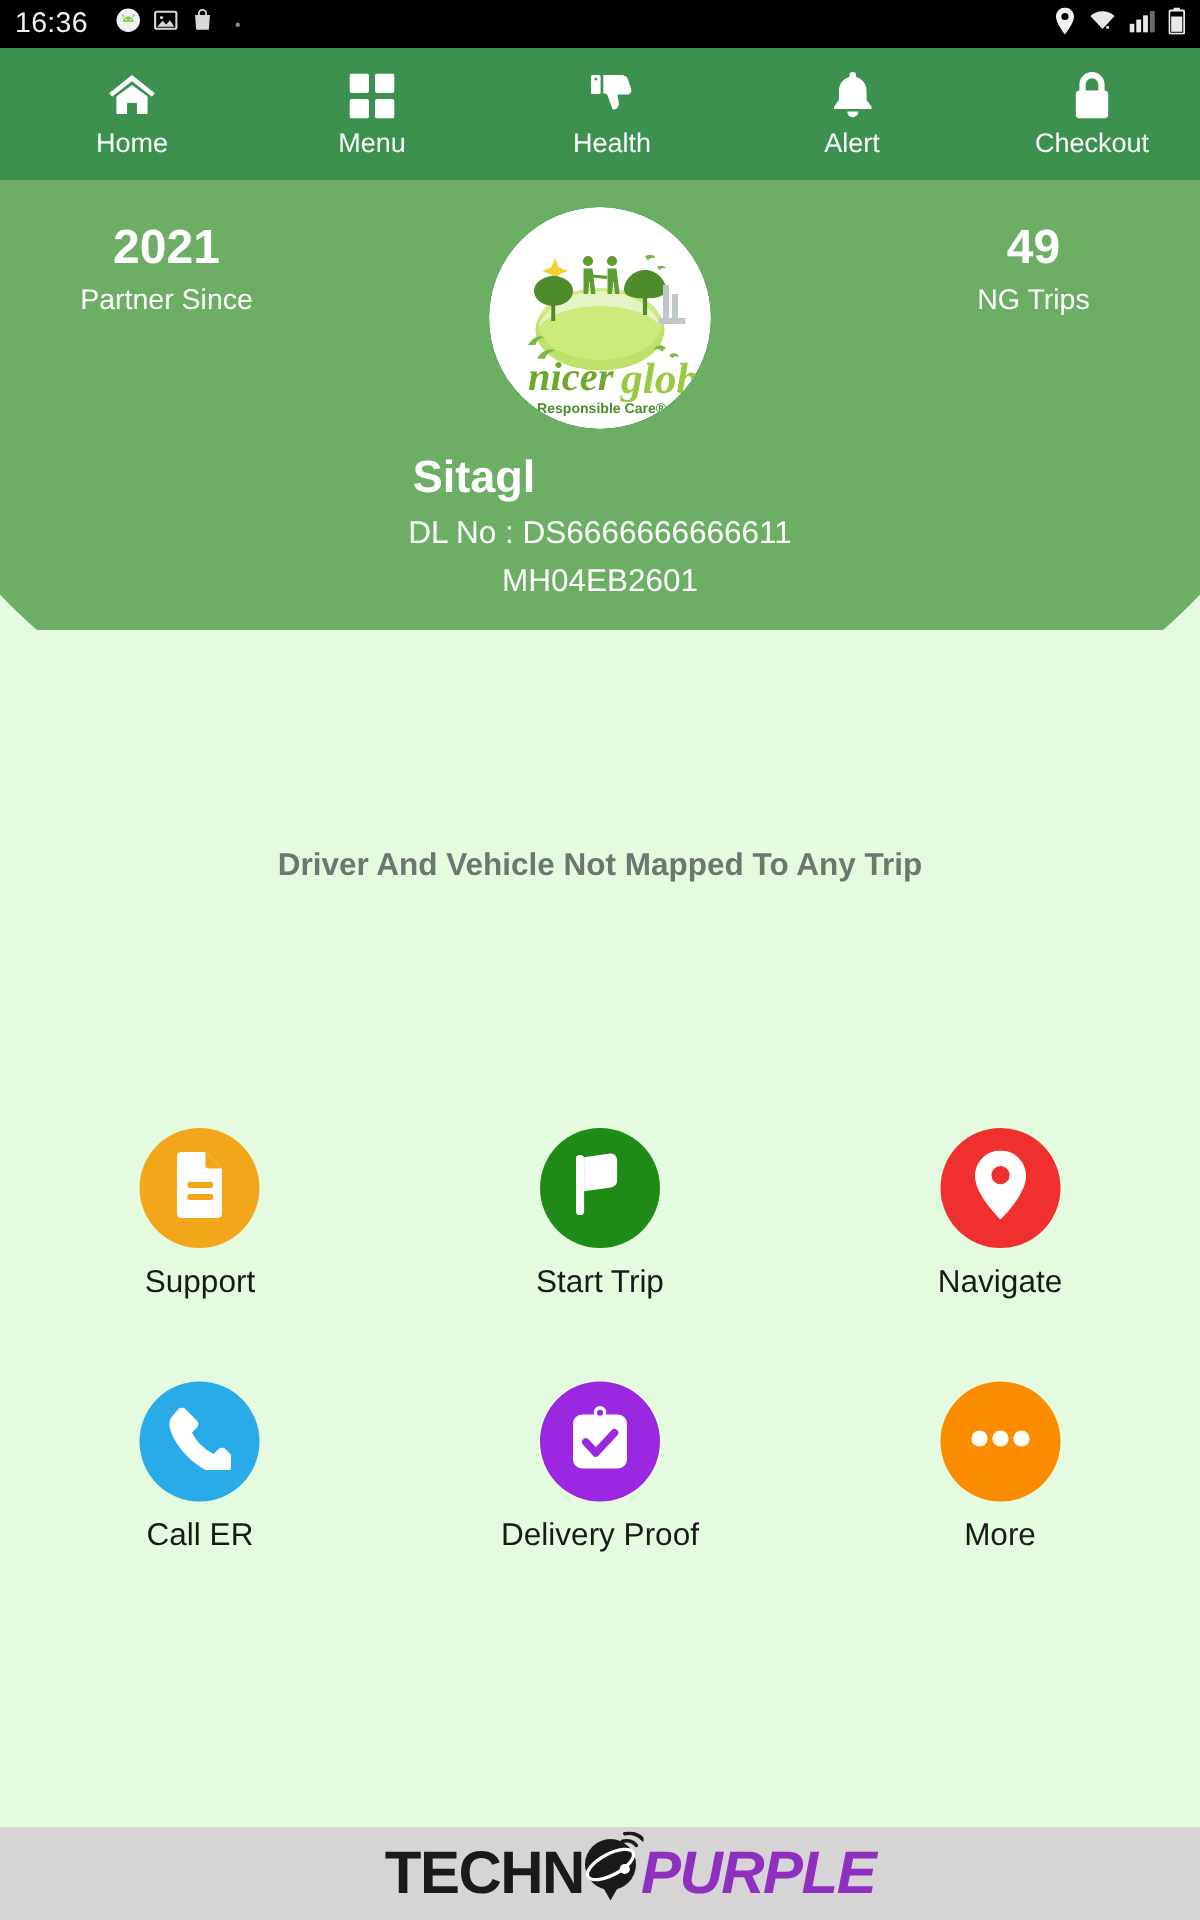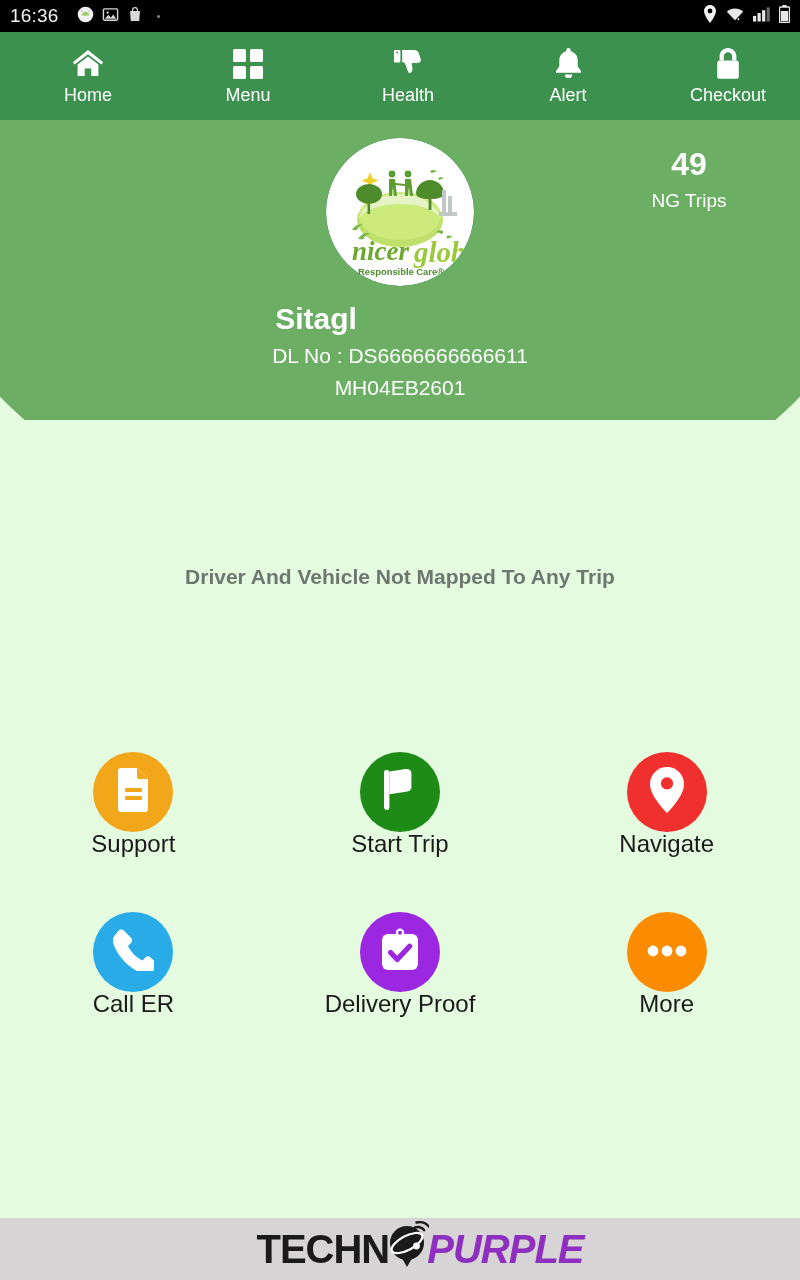--- a/index.html
+++ b/index.html
@@ -84,21 +84,21 @@
     position:absolute; top:752px; left:0; width:800px;
   }
   .act-row{ display:flex; width:800px; margin-bottom:56px; }
   .act{
     flex:1; display:flex; flex-direction:column; align-items:center; cursor:pointer;
   }
   .act-circle{
     width:80px; height:80px; border-radius:50%;
     display:flex; align-items:center; justify-content:center;
   }
-  .act-label{ font-size:24px; color:#1a1a1a; line-height:1;}
+  .act-label{ margin-top:12px; font-size:21px; color:#1a1a1a; line-height:1;}
 
   
   .footer{
     position:absolute; bottom:0; left:0; width:800px; height:62px;
     background:#D6D4D4; display:flex; align-items:center; justify-content:center;
   }
   .brand{ display:flex; align-items:center; }
   .brand-a{ font-size:40px; font-weight:bold; color:#1a1a1a; letter-spacing:-1px; font-family:"Liberation Sans", sans-serif;margin-left:40px;}
   .brand-b{ font-size:40px; font-weight:bold; color:#8E2FBF; font-style:italic; letter-spacing:-1px; font-family:"Liberation Sans", sans-serif;}
   .brand-mark{ margin:0 -2px 0 -4px; }
@@ -217,20 +217,24 @@
             <rect x="2.2" y="12.4" width="21.6" height="18.4" rx="2.6" fill="#fff"></rect>
           </svg>
       </span>
       <span class="nav-label">Checkout</span>
     </div>
   </div>
 
   <div class="profile-wrap">
     <div class="profile-curve"></div>
 
+    <div class="stat stat-left">
+      <div class="stat-num">2021</div>
+      <div class="stat-lbl">Partner Since</div>
+    </div>
 
     <div class="stat stat-right">
       <div class="stat-num">49</div>
       <div class="stat-lbl">NG Trips</div>
     </div>
 
     <div class="logo-circle">
       <svg width="148" height="148" viewBox="0 0 148 148">
         <circle cx="74" cy="74" r="74" fill="#ffffff"></circle>
 

